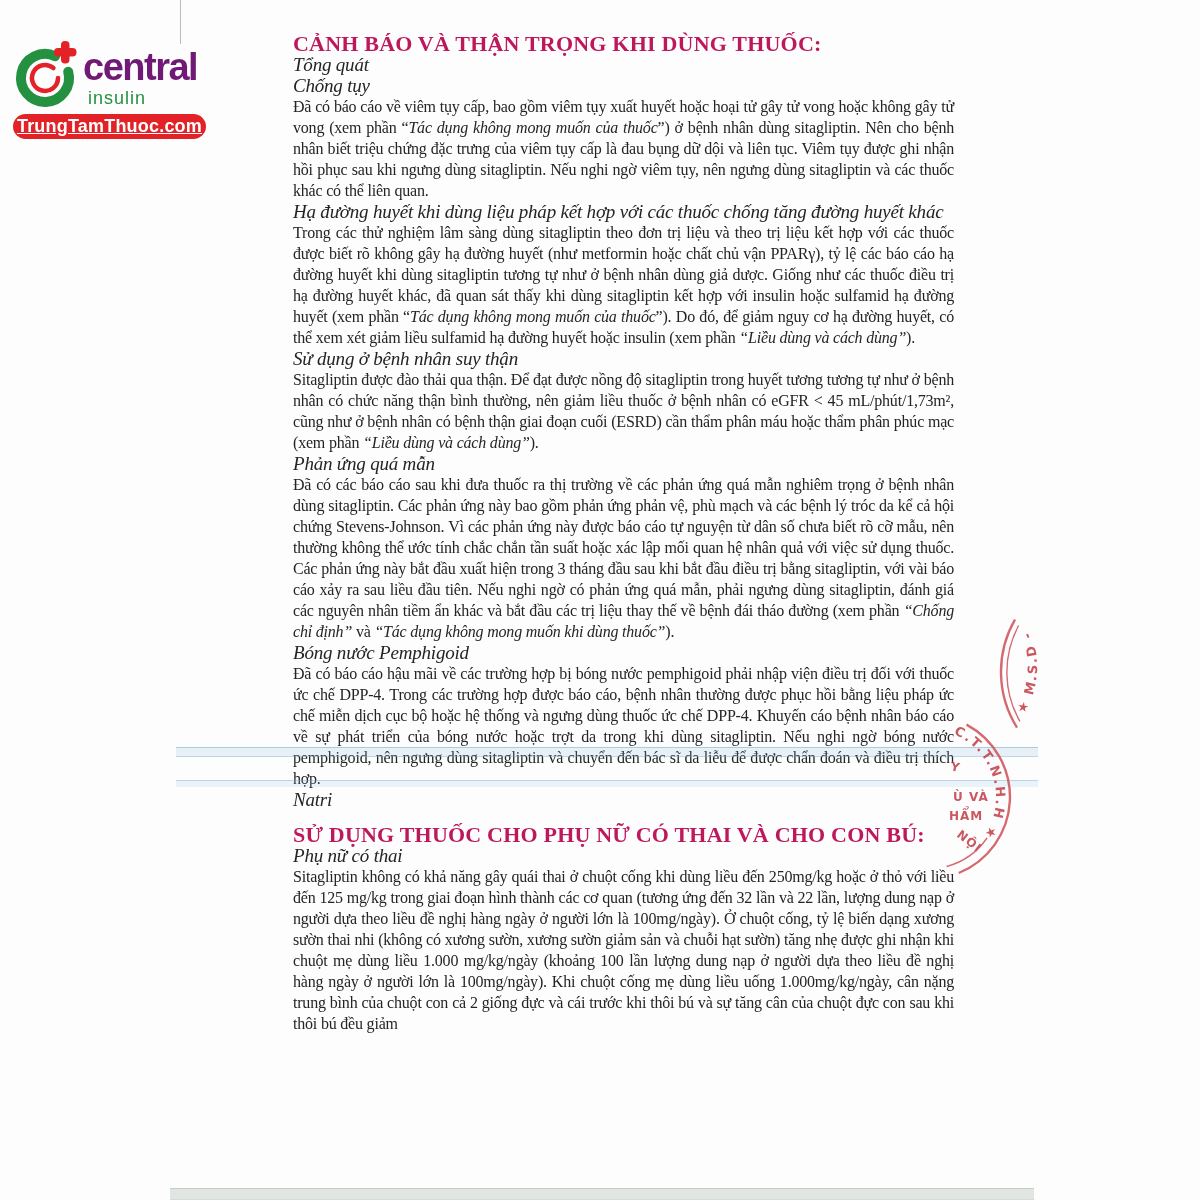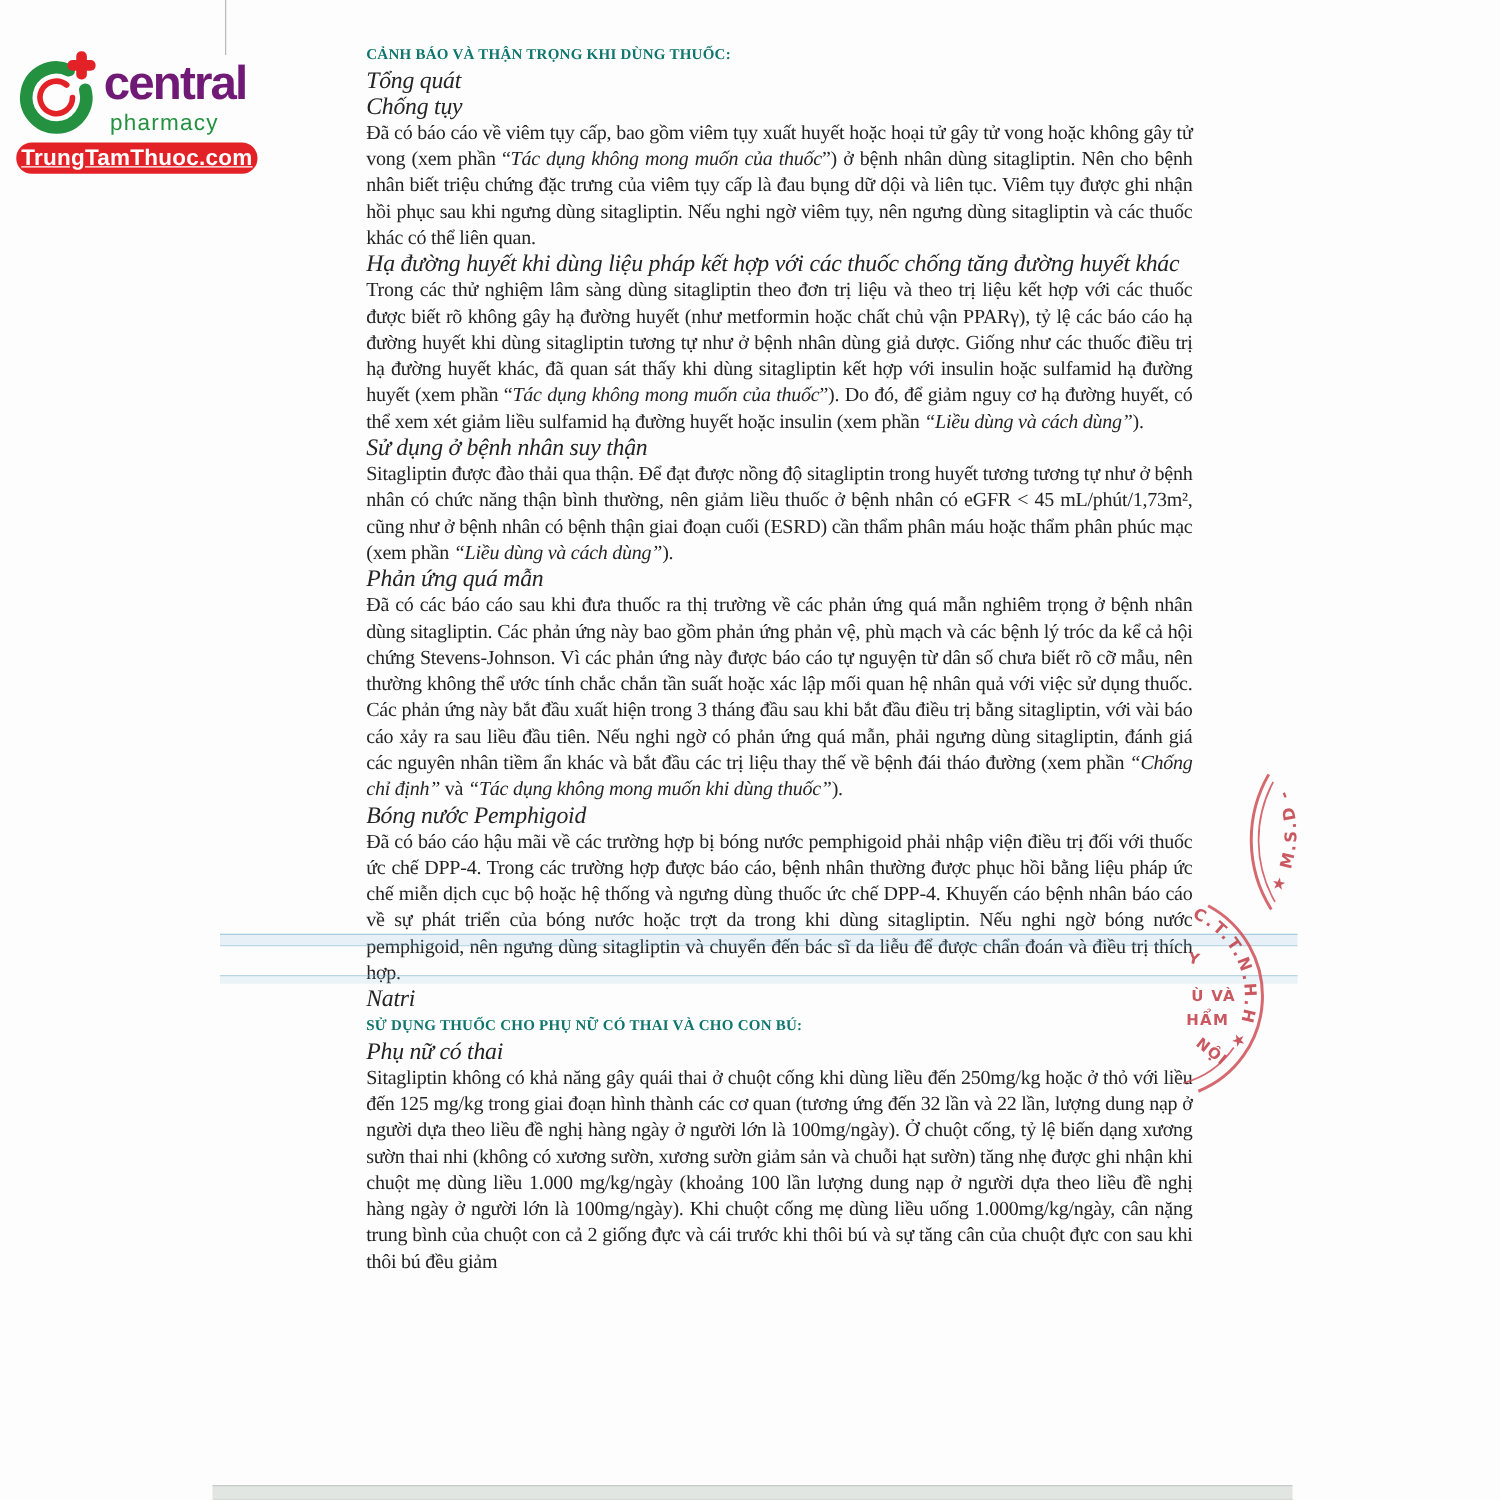--- a/index.html
+++ b/index.html
@@ -17,24 +17,24 @@
               color:#701a75;letter-spacing:-1.5px;}
   .logo-sub{position:absolute;left:75px;top:53px;font:400 18px/1 "Liberation Sans",sans-serif;
             color:#23913f;letter-spacing:1px;}
   .logo-pill{position:absolute;left:0;top:78px;width:193px;height:25px;background:#e32228;
              border-radius:13px;color:#fff;font:700 18px/25px "Liberation Sans",sans-serif;
              text-align:center;letter-spacing:0.2px;text-decoration:underline;}
 
   
   .doc{position:absolute;left:293px;top:33px;width:661px;color:#242424;
        font-size:16px;line-height:21px;text-align:justify;letter-spacing:-0.2px;}
-  .sec-h{font-size:12px;font-weight:700;margin:0;letter-spacing:0.2px;color:#0f766e;}
+  .sec-h{font-size:22px;font-weight:700;margin:0;letter-spacing:0.2px;color:#be185d;}
   .sub{font-size:19px;font-style:italic;font-weight:400;margin:0;}
   .para{margin:0;}
-  .sec2{display:block;}
+  .sec2{margin-top:14px;display:block;}
   .it{font-style:italic;}
 
   
   .scanband{position:absolute;left:176px;width:862px;pointer-events:none;}
   .b1{top:747px;height:8px;background:rgba(125,185,215,0.18);
       border-top:1px solid rgba(110,170,205,0.50);border-bottom:1px solid rgba(110,170,205,0.35);}
   .b2{top:780px;height:6px;background:rgba(125,185,215,0.15);
       border-top:1px solid rgba(110,170,205,0.40);}
   .bottom-band{position:absolute;left:170px;top:1188px;width:864px;height:12px;
       background:#e2e6e3;border-top:1px solid #c6ccc7;box-shadow:inset 0 -2px 0 #d6dbd7;}
@@ -53,21 +53,21 @@
   <div class="top-vline"></div>
 
   <header class="logo">
     <svg class="logo-icon" width="68" height="72" viewBox="0 0 68 72">
       <path d="M42.1 18.2 A24 24 0 1 0 55.2 33.8" fill="none" stroke="#23913f" stroke-width="10" stroke-linecap="round"></path>
       <path d="M40.4 30 A13 13 0 1 0 45 40" fill="none" stroke="#e32228" stroke-width="4.5" stroke-linecap="round"></path>
       <rect x="41" y="10" width="22.5" height="8.5" rx="4" fill="#e32228"></rect>
       <rect x="48" y="3" width="8.5" height="22.5" rx="4" fill="#e32228"></rect>
     </svg>
     <div class="logo-brand">central</div>
-    <div class="logo-sub">pharmacy</div>
+    <div class="logo-sub">insulin</div>
     <div class="logo-pill">TrungTamThuoc.com</div>
   </header>
 
   <main class="doc">
     <section>
       <h2 class="sec-h">CẢNH BÁO VÀ THẬN TRỌNG KHI DÙNG THUỐC:</h2>
 
       <h3 class="sub">Tổng quát</h3>
 
       <h3 class="sub">Chống tụy</h3>

